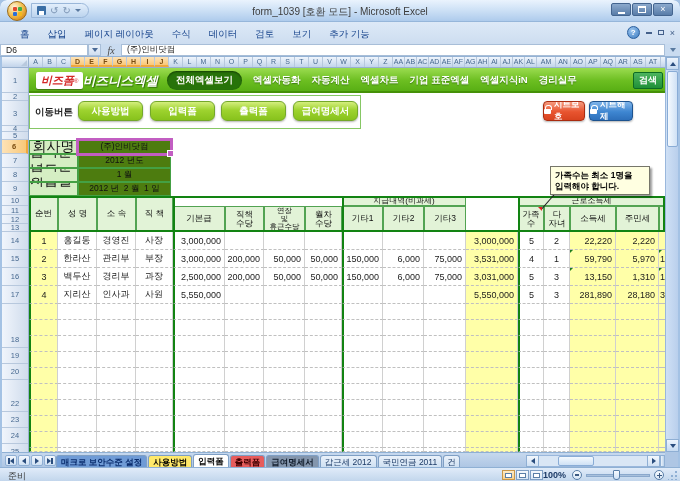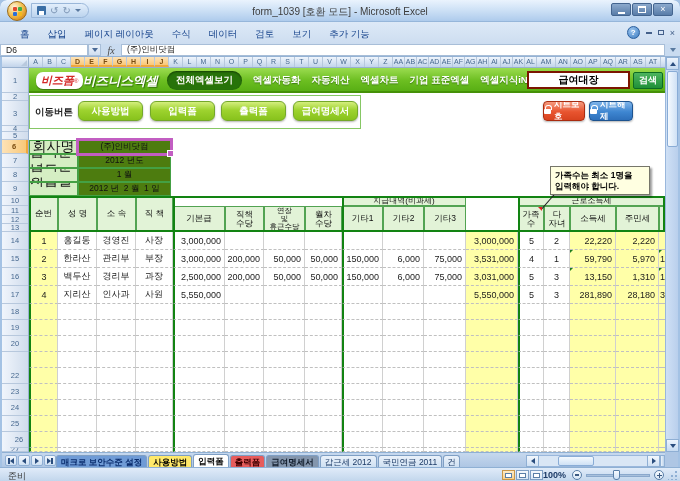--- a/index.html
+++ b/index.html
@@ -53,21 +53,21 @@
 .colhcell.selhdr{background:linear-gradient(#fde3b8,#f9c878);border-bottom:2px solid #f0a73c;color:#7a4c10;font-weight:bold}
 
 
 #sheet{position:absolute;left:2px;top:68px;width:663px;height:384px;background:#fff;overflow:hidden}
 #rowhdr{position:absolute;left:0;top:0;width:27px;height:384px;background:linear-gradient(90deg,#f0f5fc,#d0dcec);border-right:1px solid #98b1cf;z-index:2}
 .rowhcell{border-bottom:1px solid #b7c8dd;font-size:7.5px;color:#46688f;display:flex;align-items:center;justify-content:center;overflow:hidden}
 .rowhcell.selhdr{background:linear-gradient(90deg,#fde3b8,#f9c878);color:#7a4c10;font-weight:bold;border-right:2px solid #f0a73c}
 
 
 #brandbar{position:absolute;left:27px;top:0;width:636px;height:25px;background:linear-gradient(180deg,#9bdc50,#6cbe21 55%,#58af14);border-bottom:2px solid #459107}
-.logobox{position:absolute;left:7px;top:4px;height:17px;background:#fff;border-radius:7px;padding:0 5px;display:flex;align-items:center;box-shadow:0 1px 1px rgba(0,0,0,.35)}
+.logobox{position:absolute;left:7px;top:4px;height:17px;background:#fff;border-radius:2px;padding:0 5px;display:flex;align-items:center;box-shadow:0 1px 1px rgba(0,0,0,.35)}
 .logotext{color:#d42727;font-weight:bold;font-size:11px;font-style:italic}
 .logoreg{color:#d42727;font-size:6px;vertical-align:super}
 .logosub{position:absolute;left:54px;top:5px;color:#fff;font-weight:bold;font-style:italic;font-size:12.5px;text-shadow:1px 1px 1px #2e6a08;white-space:nowrap}
 #brandmenu{position:absolute;left:138px;top:0;height:25px;display:flex;align-items:center;gap:11px}
 .bmenu-item{color:#fff;font-weight:bold;font-size:9.5px;text-shadow:0 1px 1px #3c7c10;white-space:nowrap}
 .bmenu-item.activemenu{background:#27730a;border-radius:10px;padding:3px 9px;box-shadow:inset 0 1px 2px rgba(0,0,0,.45)}
 .searchbox{position:absolute;left:498px;top:3px;width:103px;height:18px;background:#fff;border:2px solid #7b1500;font-weight:bold;font-size:10px;color:#000;display:flex;align-items:center;justify-content:center}
 .searchbtn{position:absolute;left:604px;top:4px;width:30px;height:17px;background:linear-gradient(#4db45e,#1f9038);border:1px solid #0d6b24;border-radius:2px;color:#fff;font-weight:bold;font-size:9px;display:flex;align-items:center;justify-content:center}
 
 
@@ -332,21 +332,21 @@
       <div class="rowhcell" style="height: 14px;">8</div>
       <div class="rowhcell" style="height: 14px;">9</div>
       <div class="rowhcell" style="height: 10px;">10</div>
       <div class="rowhcell" style="height: 9px;">11</div>
       <div class="rowhcell" style="height: 9px;">12</div>
       <div class="rowhcell" style="height: 8px;">13</div>
       <div class="rowhcell" style="height: 18px;">14</div>
       <div class="rowhcell" style="height: 18px;">15</div>
       <div class="rowhcell" style="height: 18px;">16</div>
       <div class="rowhcell" style="height: 18px;">17</div>
-      <div class="rowhcell" style="height: 16px;">18</div>
+      <div class="rowhcell" style="height: 16px; margin-top: 28px;">18</div>
       <div class="rowhcell" style="height: 16px;">19</div>
       <div class="rowhcell" style="height: 16px;">20</div>
       <div class="rowhcell" style="height: 16px; margin-left: 32px;">21</div>
       <div class="rowhcell" style="height: 16px;">22</div>
       <div class="rowhcell" style="height: 16px;">23</div>
       <div class="rowhcell" style="height: 16px;">24</div>
       <div class="rowhcell" style="height: 16px;">25</div>
       <div class="rowhcell" style="height: 16px; margin-left: 8px;">26</div>
       <div class="rowhcell" style="height: 4px;">27</div>
     </div>
@@ -360,21 +360,20 @@
     <div id="brandmenu">
 
     <div class="bmenu-item activemenu">전체엑셀보기</div>
         <div class="bmenu-item">엑셀자동화</div>
         <div class="bmenu-item">자동계산</div>
         <div class="bmenu-item">엑셀차트</div>
         <div class="bmenu-item">기업 표준엑셀</div>
         <div class="bmenu-item">엑셀지식iN</div>
         <div class="bmenu-item">경리실무</div>
       </div>
-    <div class="searchbox">급여대장</div>
     <div class="searchbtn">검색</div>
   </div>
 
   <div id="navbox"></div>
   <div id="navlabel">이동버튼</div>
   <div id="navbtns">
 
   <div class="navbtn">사용방법</div>
       <div class="navbtn">입력폼</div>
       <div class="navbtn">출력폼</div>

